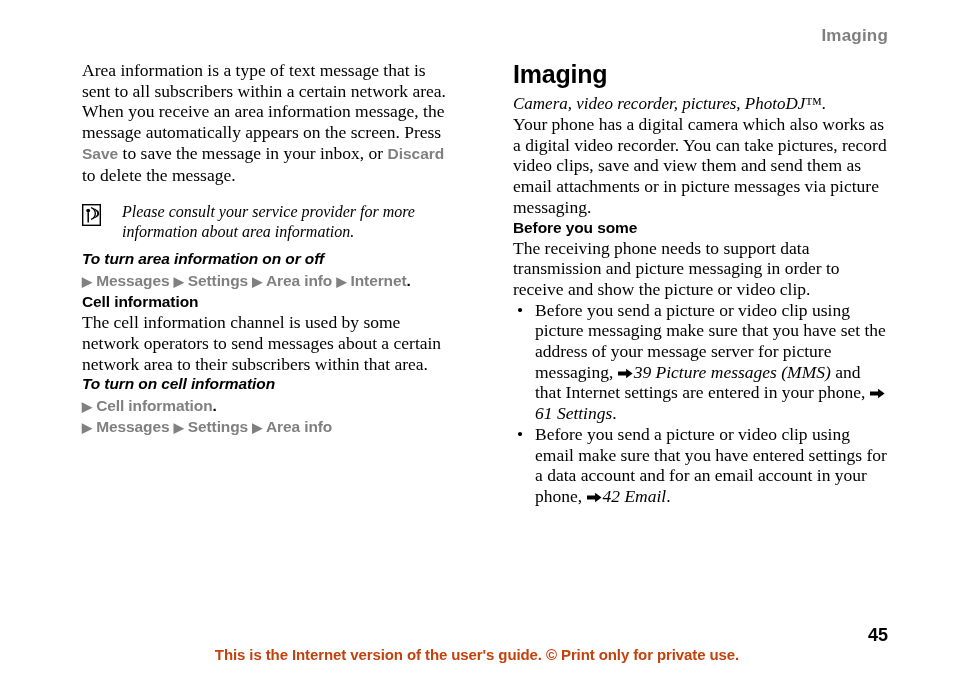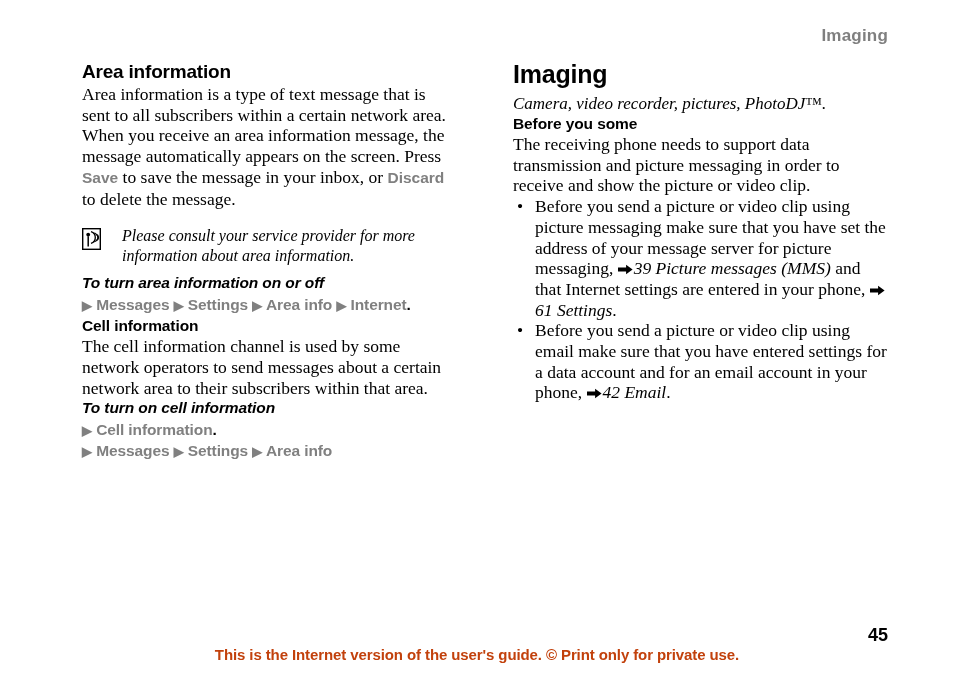--- a/index.html
+++ b/index.html
@@ -210,21 +210,20 @@
 </style>
 </head>
 <body>
 
 <div class="page">
 
   <div class="running-header">Imaging</div>
 
   <div class="col col-left">
 
-    <h2 class="sub-title">Area information</h2>
 
     <p class="body"><span>Area information is a type of text message that is sent to all subscribers within a certain network area. When you receive an area information message, the message automatically appears on the screen. Press </span><span class="ui-term">Save</span><span> to save the message in your inbox, or </span><span class="ui-term">Discard</span><span> to delete the message.</span></p>
 
     <div class="note gap-note">
       <span class="note-icon">
         <svg viewBox="0 0 19 22" width="19" height="22" aria-hidden="true">
           <rect x="0.7" y="0.7" width="17.6" height="20.6" fill="#ffffff" stroke="#000000" stroke-width="1.4"></rect>
           <line x1="6.2" y1="18.4" x2="6.2" y2="8.2" stroke="#000000" stroke-width="1.5"></line>
           <circle cx="6.2" cy="6.6" r="1.9" fill="#000000"></circle>
           <path d="M9.0 3.6 A 6.2 6.2 0 0 1 9.0 15.4" fill="none" stroke="#000000" stroke-width="1.3"></path>
@@ -268,20 +267,21 @@
     </p>
   </div>
 
   <div class="col col-right">
 
     <h1 class="chapter-title">Imaging</h1>
 
     <p class="subtitle-italic">Camera, video recorder, pictures, PhotoDJ™.</p>
 
 
+    <p class="body">Your phone has a digital camera which also works as a digital video recorder. You can take pictures, record video clips, save and view them and send them as email attachments or in picture messages via picture messaging.</p>
 
     <h3 class="minor-title gap-before">Before you some</h3>
 
     <p class="body">The receiving phone needs to support data transmission and picture messaging in order to receive and show the picture or video clip.</p>
 
     <ul class="bullets gap-bullets">
       <li>
         <span class="bullet-mark">•</span><span>Before you send a picture or video clip using picture messaging make sure that you have set the address of your message server for picture messaging, </span><span class="xref-arrow"><svg viewBox="0 0 15 11" width="15" height="11" aria-hidden="true">
               <path d="M0 3.6 H8.1 V0.7 L14.6 5.5 L8.1 10.3 V7.4 H0 Z" fill="#000000"></path>
             </svg></span><span class="xref">39 Picture messages (MMS)</span><span> and that Internet settings are entered in your phone, </span><span class="xref-arrow"><svg viewBox="0 0 15 11" width="15" height="11" aria-hidden="true">

